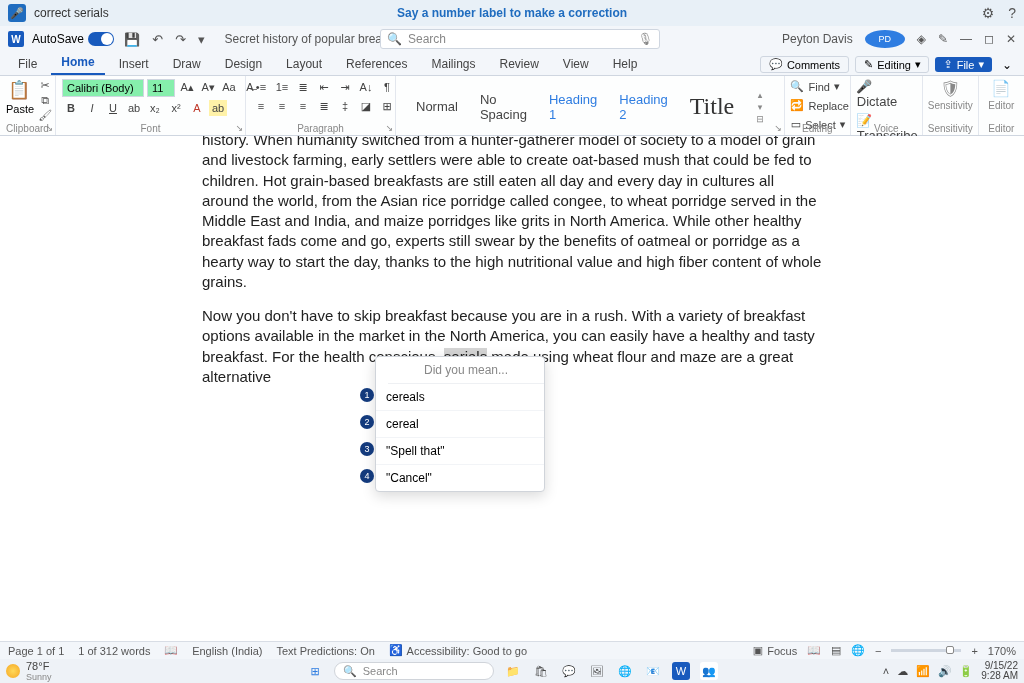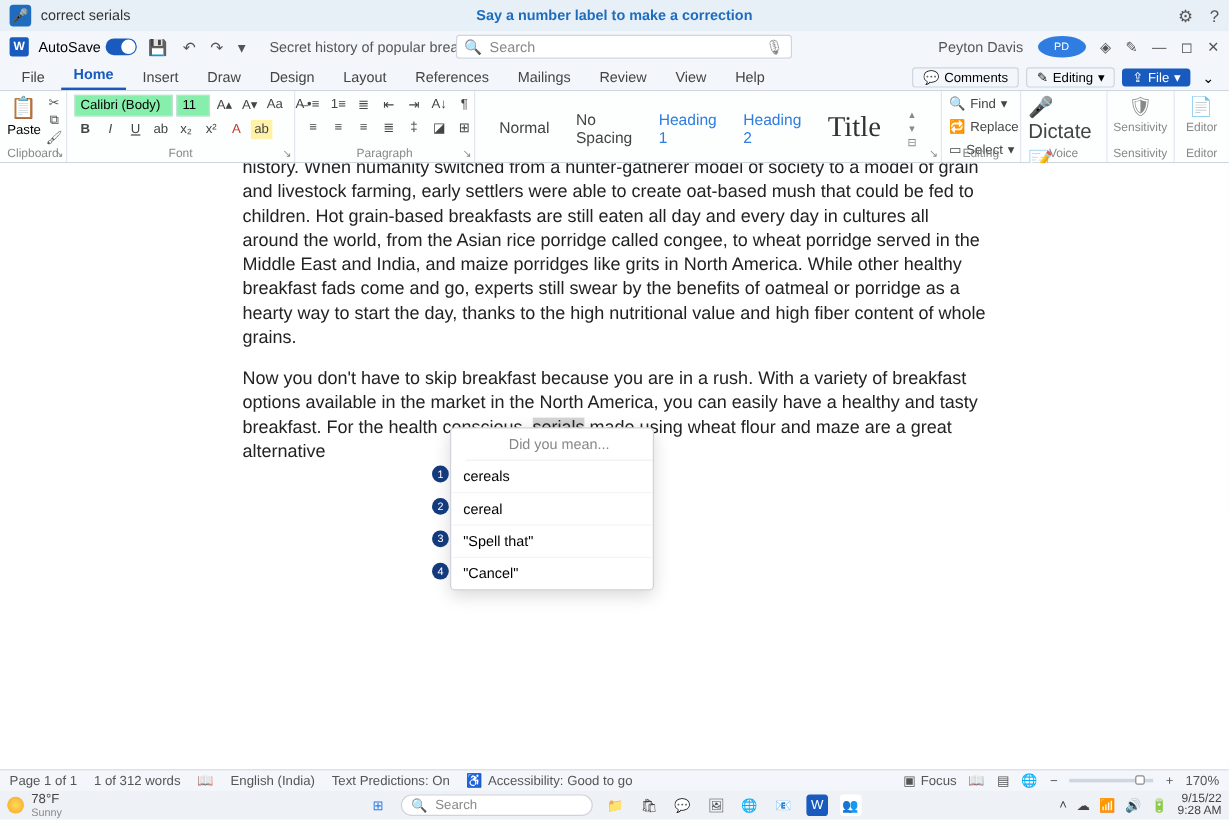--- a/index.html
+++ b/index.html
@@ -43,21 +43,21 @@
 .small-ico { font-size:11px; color:#555; }
 .font-select { border:1px solid #cfd6e0; height:18px; font-size:11px; padding:0 4px; background:#86efac; }
 .btnrow { display:flex; gap:3px; }
 .rb { width:18px; height:16px; display:flex; align-items:center; justify-content:center; color:#444; font-size:11px; }
 .styles-strip { flex:1; display:flex; align-items:center; gap:22px; padding:0 14px; color:#444; }
 .style-item { font-size:13px; cursor:pointer; }
 .style-heading1 { color:#2f7de1; }
 .style-heading2 { color:#2f7de1; }
 .style-title { font-family: Georgia, serif; font-size:24px; color:#333; }
 .editing-group .row { display:flex; align-items:center; gap:4px; font-size:11px; color:#444; height:15px; }
-.voice-group .dictate { color:#444; font-size:17px; }
+.voice-group .dictate { color:#444; font-size:13px; }
 .sens, .editor-g { display:flex; flex-direction:column; align-items:center; gap:2px; color:#888; font-size:10px; }
 .rlaunch { position:absolute; right:2px; bottom:2px; font-size:9px; color:#888; }
 
 
 .doc-area { position:absolute; top:136px; left:0; right:0; bottom:42px; background:#fff; overflow:hidden; }
 .page { width: 820px; margin: -6px auto 0 auto; padding: 0 100px; font-family: Calibri, Arial, sans-serif; font-size: 15px; line-height:1.35; color:#222; }
 .page p { margin-bottom: 14px; }
 .hl { background:#d4d4d4; }
 
 

